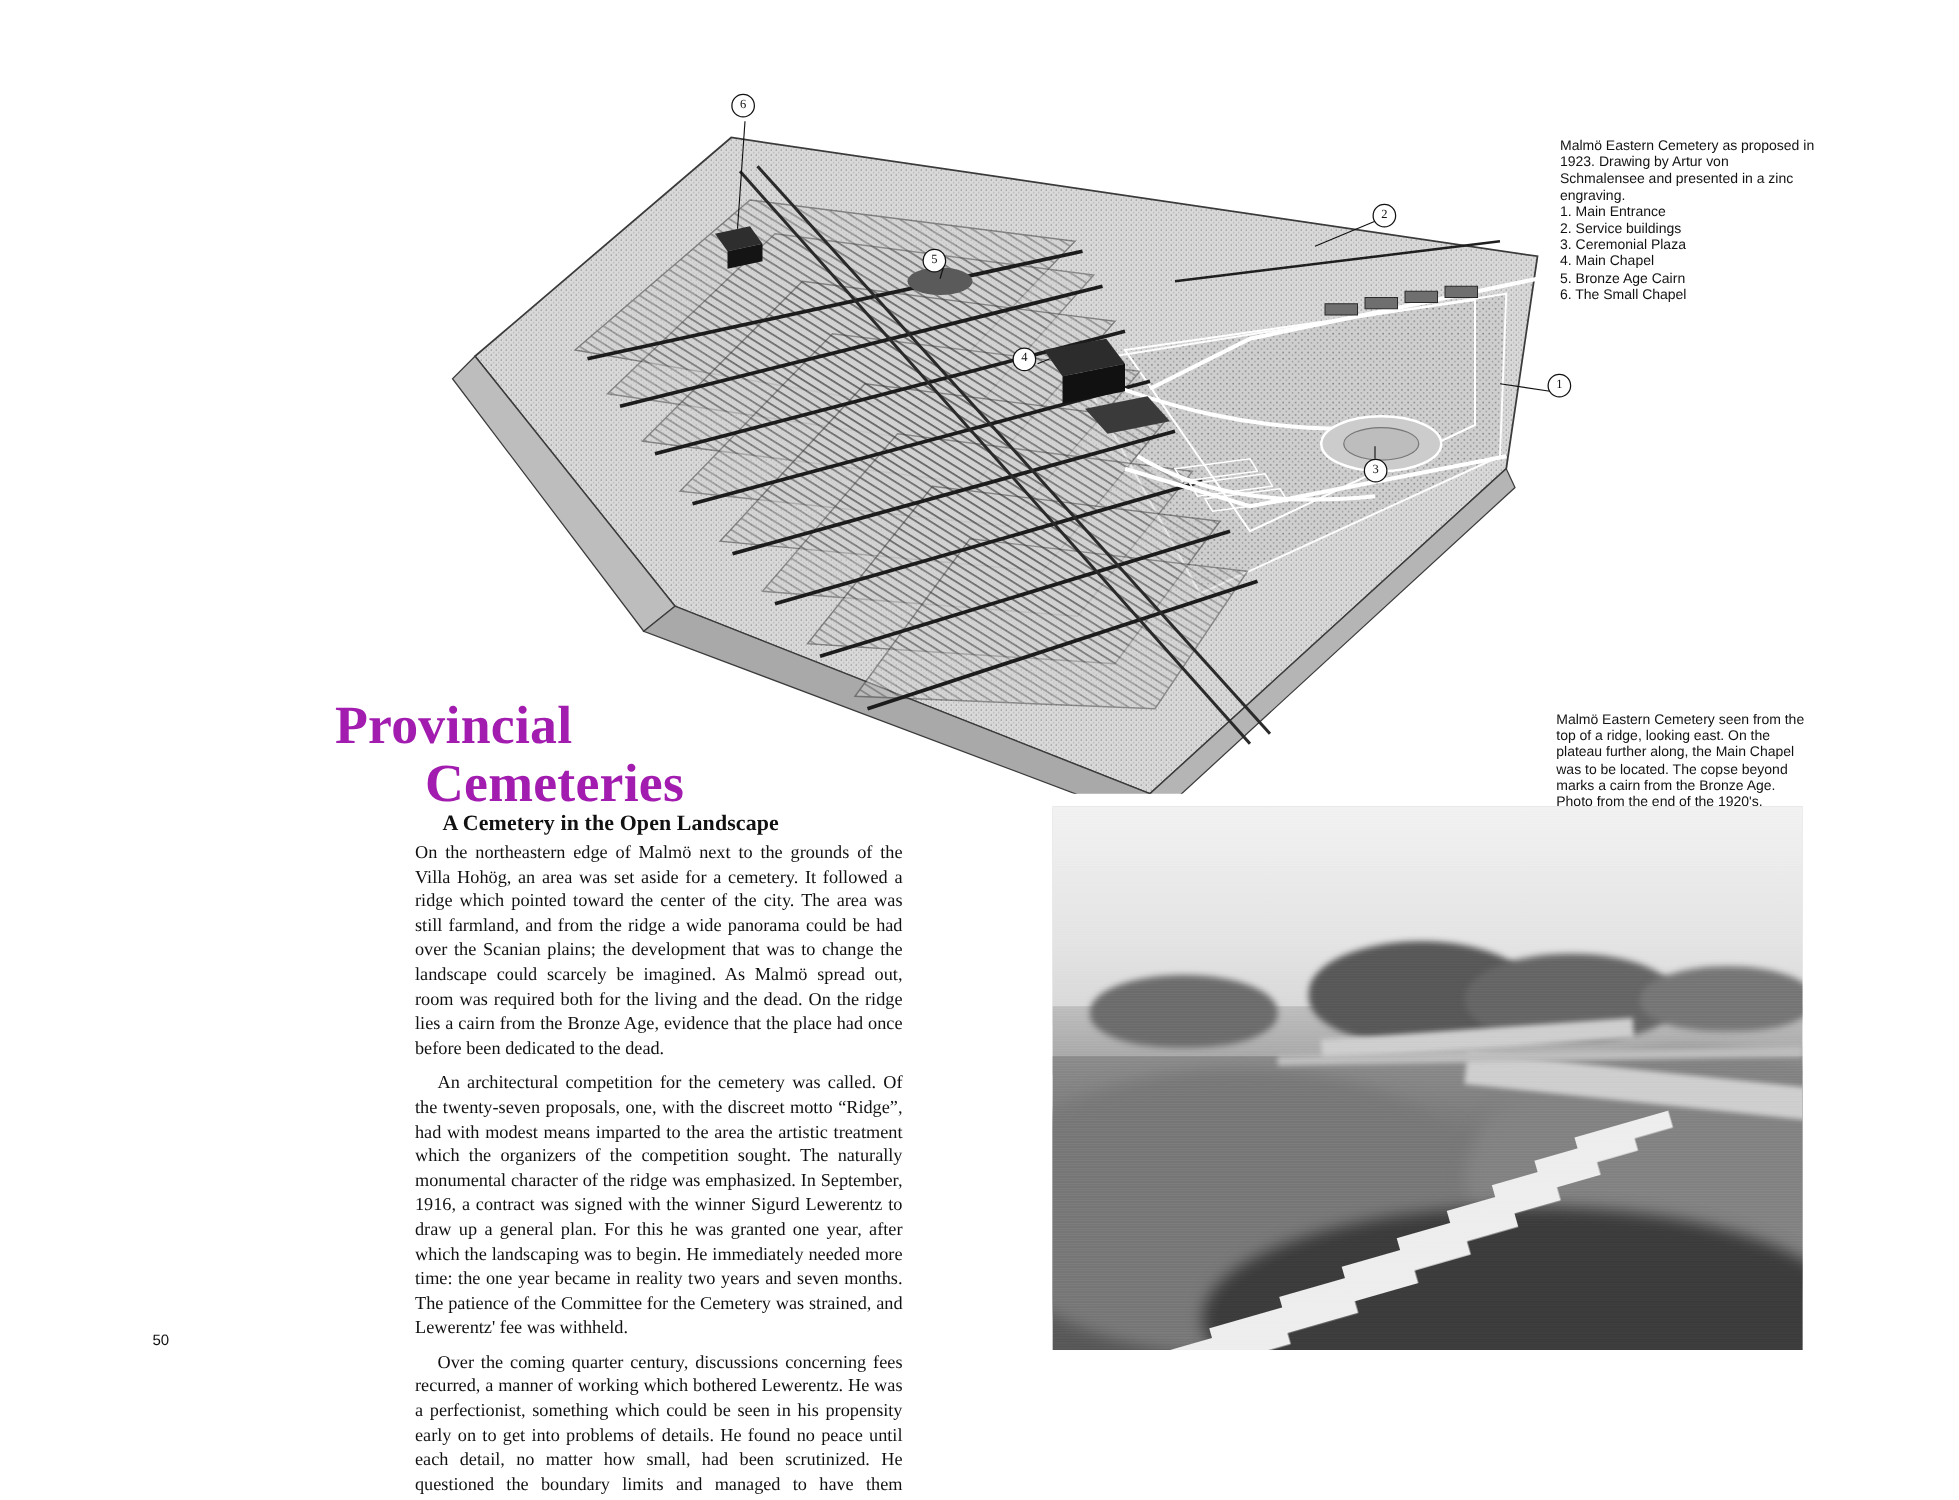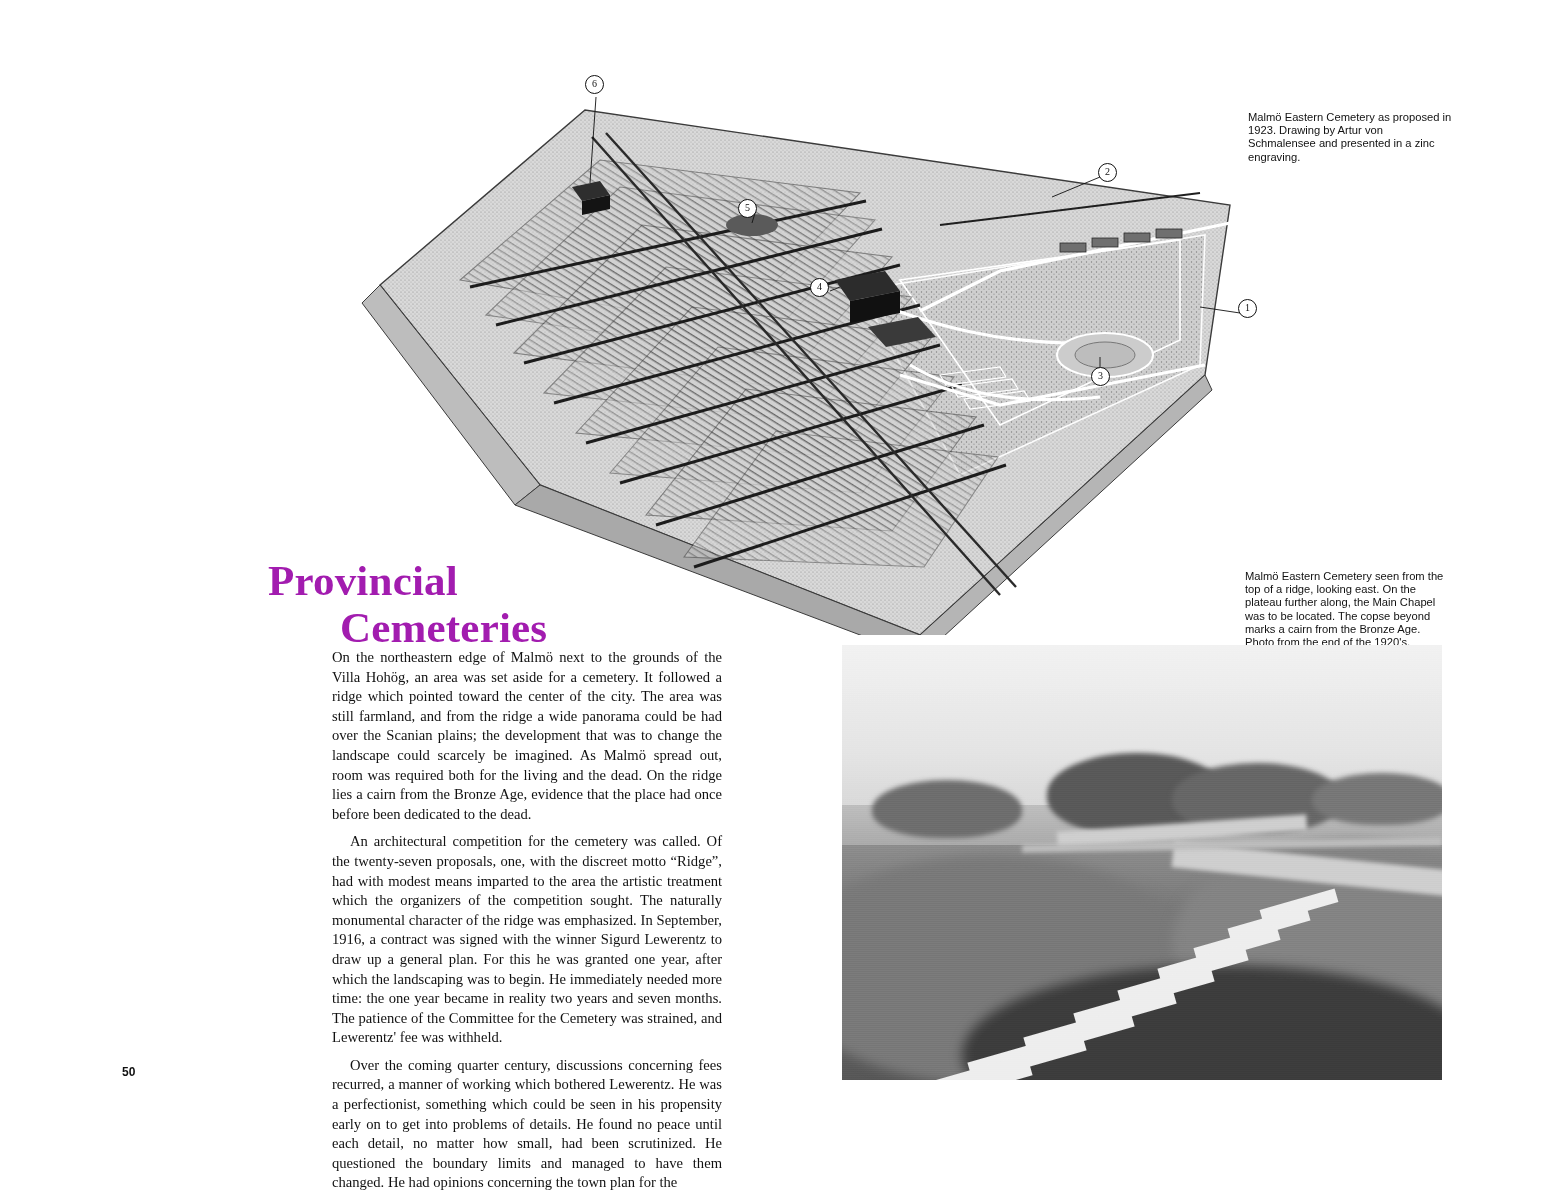--- a/index.html
+++ b/index.html
@@ -93,21 +93,21 @@
     hyphens: auto;
   }
   .article p + p { text-indent: 18px; margin-top: 8px; }
 
   .folio {
     position: absolute;
     left: 122px;
     top: 1065px;
     font-family: "Liberation Sans", sans-serif;
     font-size: 12px;
-    font-weight: bold;
+    font-weight: normal;
     color: #111;
   }
 
   
   .photo {
     position: absolute;
     left: 842px;
     top: 645px;
     width: 600px;
     height: 435px;
@@ -265,32 +265,41 @@
   <div class="callout" style="left:285px; top:0px;">6</div>
   <div class="callout" style="left:798px; top:88px;">2</div>
   <div class="callout" style="left:438px; top:124px;">5</div>
   <div class="callout" style="left:510px; top:203px;">4</div>
   <div class="callout" style="left:938px; top:224px;">1</div>
   <div class="callout" style="left:791px; top:292px;">3</div>
 </div>
 
 <div class="caption" id="caption-top">
   <div>Malmö Eastern Cemetery as proposed in 1923. Drawing by Artur von Schmalensee and presented in a zinc engraving.</div>
+  <ul class="legend">
+    <li>1. Main Entrance</li>
+    <li>2. Service buildings</li>
+    <li>3. Ceremonial Plaza</li>
+    <li>4. Main Chapel</li>
+    <li>5. Bronze Age Cairn</li>
+    <li>6. The Small Chapel</li>
+  </ul>
 </div>
 
 <div class="caption" id="caption-bottom">
   <div>Malmö Eastern Cemetery seen from the top of a ridge, looking east. On the plateau further along, the Main Chapel was to be located. The copse beyond marks a cairn from the Bronze Age. Photo from the end of the 1920's.</div>
 </div>
 
 <h1 class="page-title">
   <span class="line1">Provincial</span>
   <span class="line2">Cemeteries</span>
 </h1>
 
 <div class="article">
+  <h2 class="section-head">A Cemetery in the Open Landscape</h2>
   <p>On the northeastern edge of Malmö next to the grounds of the Villa Hohög, an area was set aside for a cemetery. It followed a ridge which pointed toward the center of the city. The area was still farmland, and from the ridge a wide panorama could be had over the Scanian plains; the development that was to change the landscape could scarcely be imagined. As Malmö spread out, room was required both for the living and the dead. On the ridge lies a cairn from the Bronze Age, evidence that the place had once before been dedicated to the dead.</p>
   <p>An architectural competition for the cemetery was called. Of the twenty-seven proposals, one, with the discreet motto “Ridge”, had with modest means imparted to the area the artistic treatment which the organizers of the competition sought. The naturally monumental character of the ridge was emphasized. In September, 1916, a contract was signed with the winner Sigurd Lewerentz to draw up a general plan. For this he was granted one year, after which the landscaping was to begin. He immediately needed more time: the one year became in reality two years and seven months. The patience of the Committee for the Cemetery was strained, and Lewerentz' fee was withheld.</p>
   <p>Over the coming quarter century, discussions concerning fees recurred, a manner of working which bothered Lewerentz. He was a perfectionist, something which could be seen in his propensity early on to get into problems of details. He found no peace until each detail, no matter how small, had been scrutinized. He questioned the boundary limits and managed to have them changed. He had opinions concerning the town plan for the</p>
 </div>
 
 <div class="folio">50</div>
 
 <div class="photo">
   <div class="photo-sky"></div>
   <div class="photo-far-field"></div>

